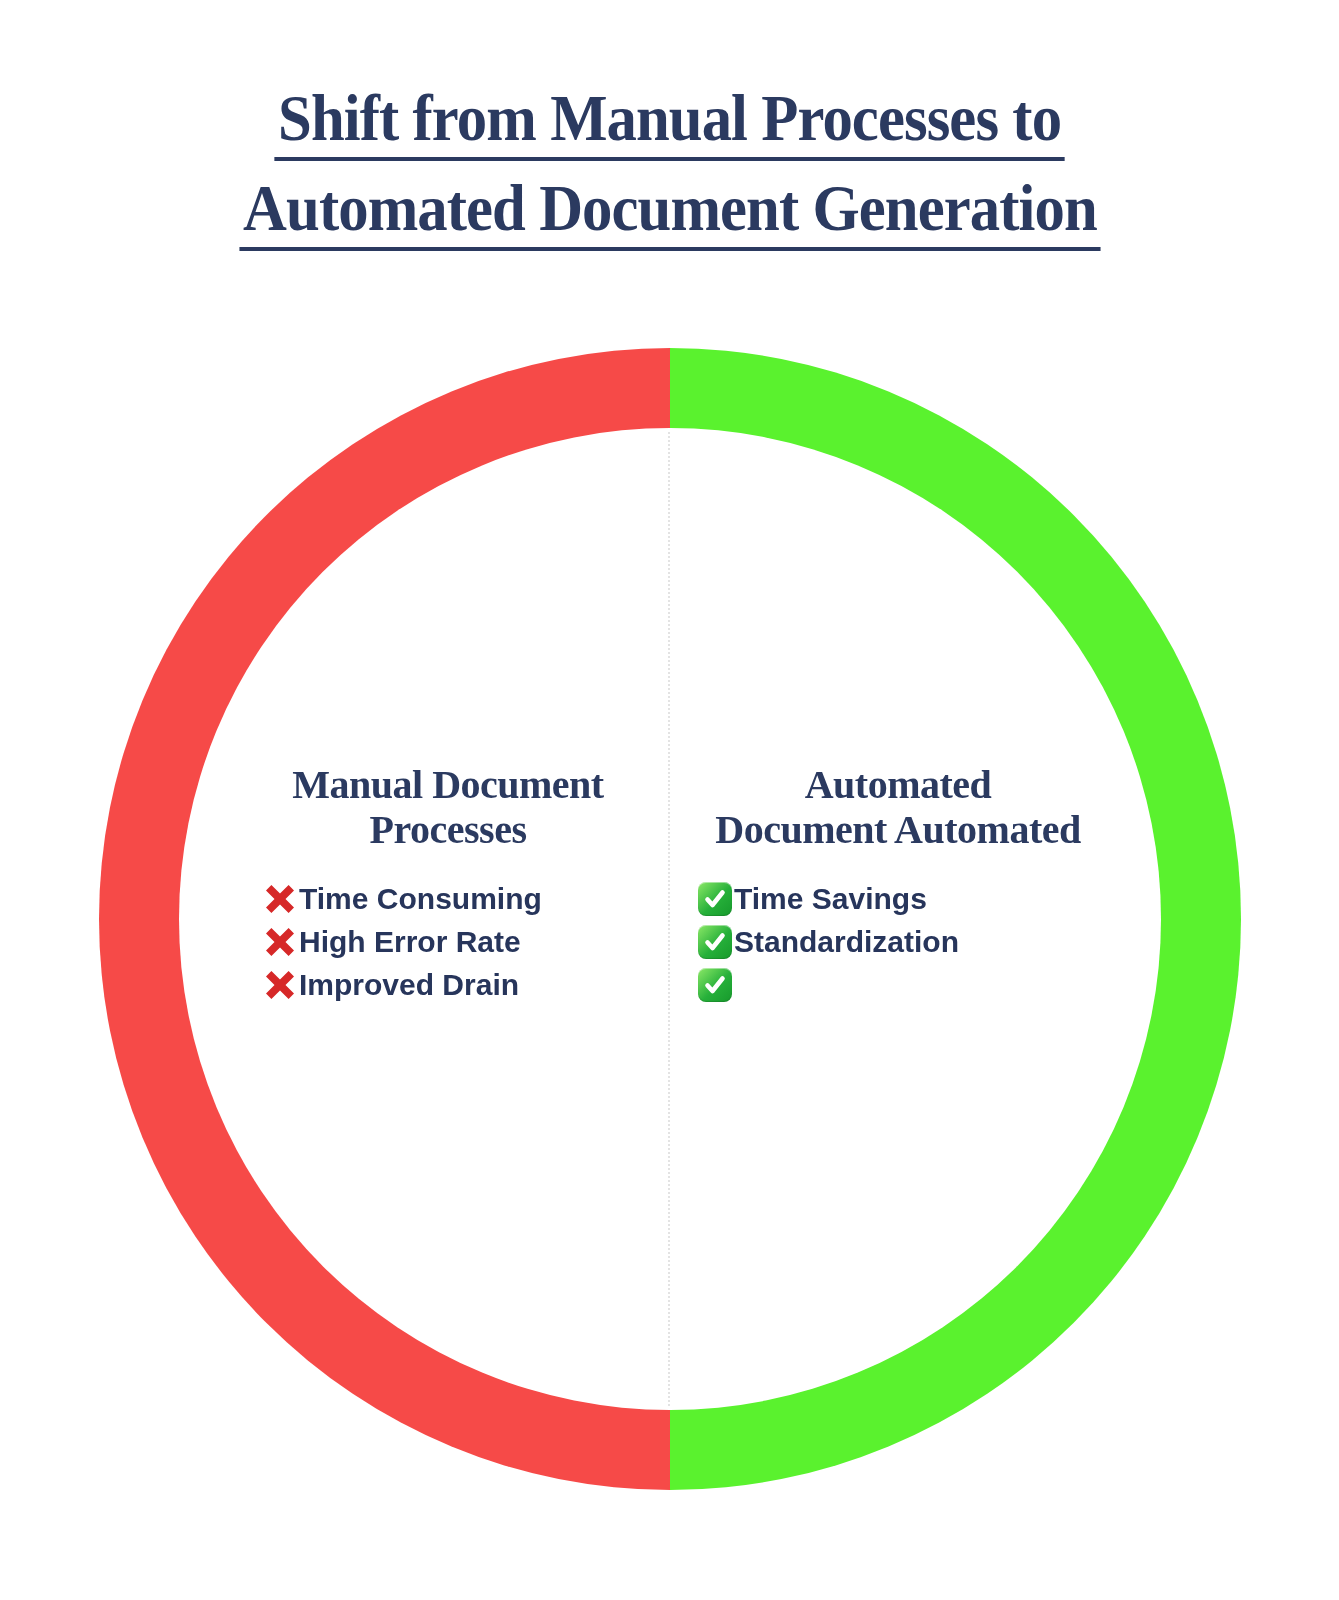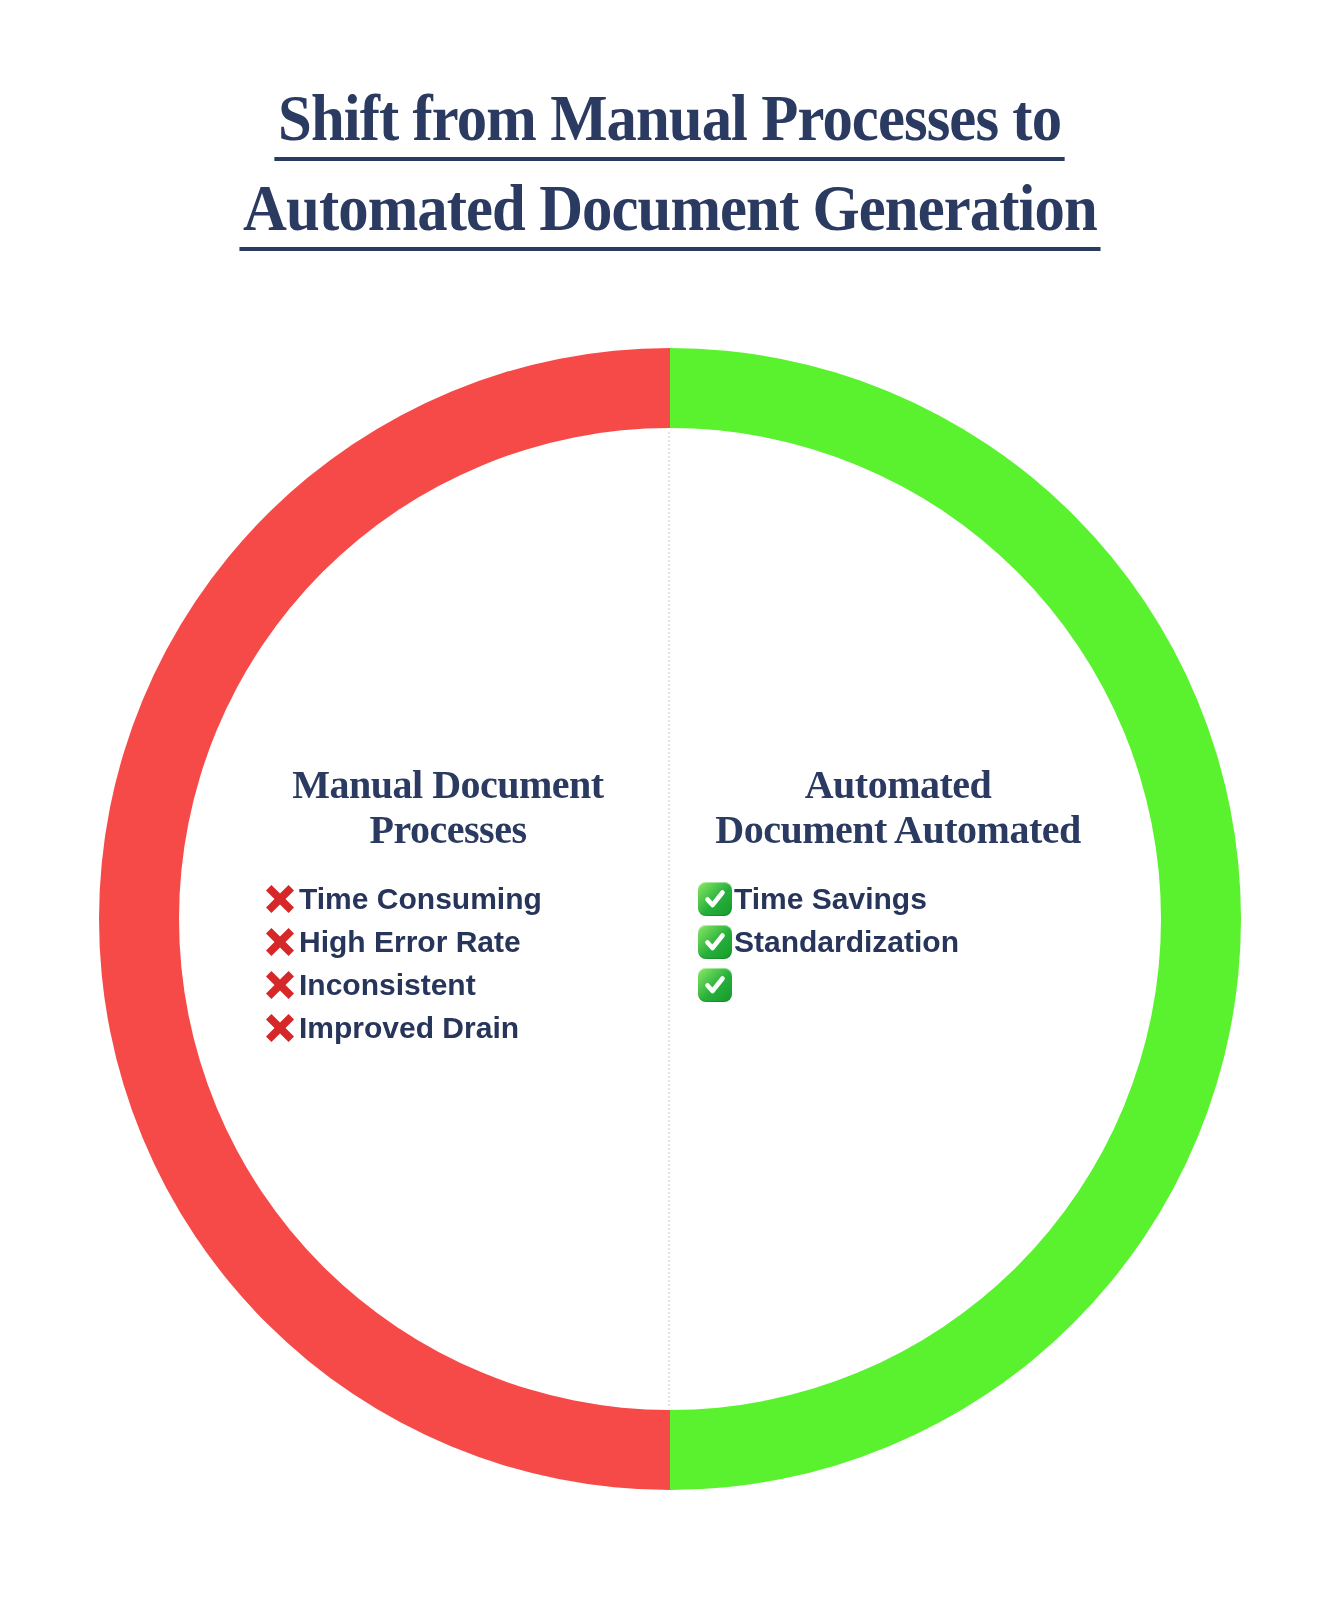--- a/index.html
+++ b/index.html
@@ -129,28 +129,20 @@
             </svg>
           </span>
         <span class="item-label">High Error Rate</span>
       </li>
       <li class="item">
         <span class="icon cross-icon">
             <svg viewBox="0 0 32 32">
               <path d="M16 10.5 L24.6 2 L30 7.4 L21.5 16 L30 24.6 L24.6 30 L16 21.5 L7.4 30 L2 24.6 L10.5 16 L2 7.4 L7.4 2 Z"></path>
             </svg>
           </span>
-        <span class="item-label">Inconsistent</span>
-      </li>
-      <li class="item">
-        <span class="icon cross-icon">
-            <svg viewBox="0 0 32 32">
-              <path d="M16 10.5 L24.6 2 L30 7.4 L21.5 16 L30 24.6 L24.6 30 L16 21.5 L7.4 30 L2 24.6 L10.5 16 L2 7.4 L7.4 2 Z"></path>
-            </svg>
-          </span>
         <span class="item-label">Improved Drain</span>
       </li>
     </ul>
   </section>
 
   <section class="col col-right">
     <h2>
       <span>Automated</span>
       <span>Document Automated</span>
     </h2>

